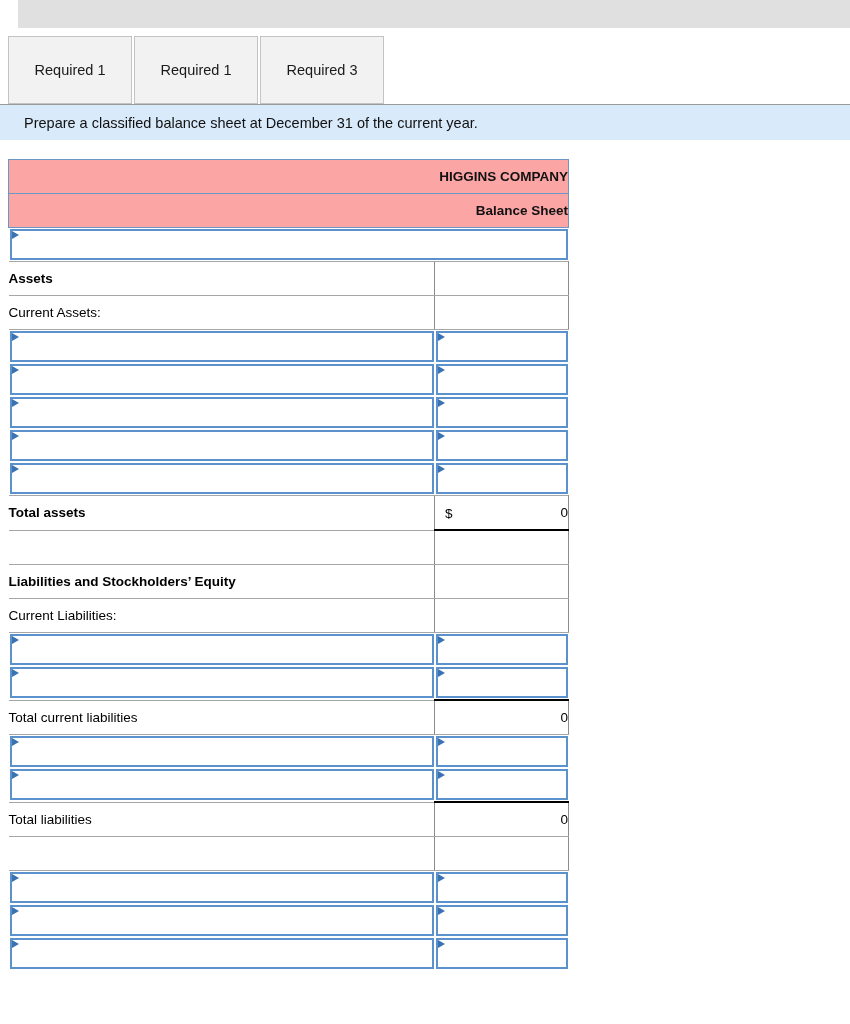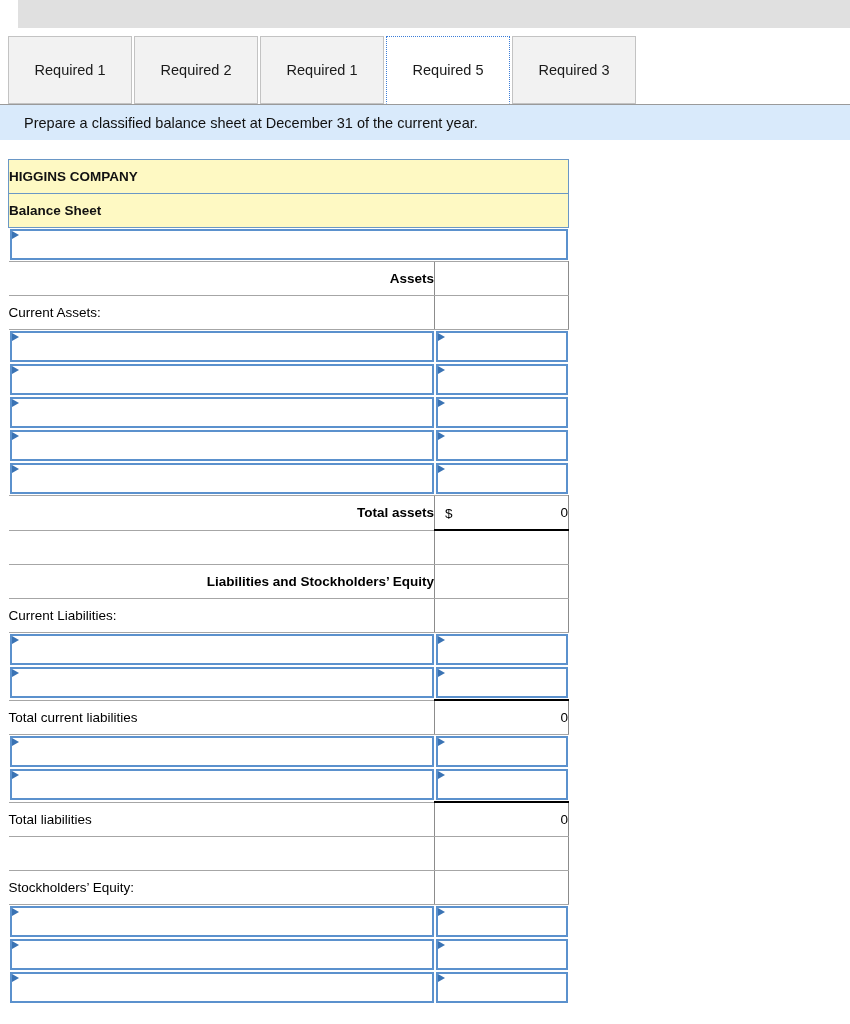--- a/index.html
+++ b/index.html
@@ -105,22 +105,22 @@
     padding: 0;
     height: 33px;
     vertical-align: middle;
     font-size: 13.5px;
   }
   .col-label { width: 426px; }
   .col-value { width: 134px; }
 
   
   .band {
-    background: #fef9c3;
-    text-align: left;
+    background: #fca5a5;
+    text-align: right;
     font-weight: bold;
     font-size: 13.5px;
     height: 25px;
     border: 1px solid #6a97c6;
     color: #111111;
     margin-top: 24px;
   }
 
   
   .lbl {
@@ -131,21 +131,21 @@
   }
   .val {
     border-top: 1px solid #a6a6a6;
     border-bottom: 1px solid #a6a6a6;
     border-left: 1px solid #8c8c8c;
     border-right: 1px solid #8c8c8c;
     text-align: right;
     padding-right: 8px;
     position: relative;
   }
-  .bold { font-weight: bold; text-align: right; }
+  .bold { font-weight: bold; }
 
   
   .val .cur {
     position: absolute;
     left: 10px;
     top: 50%;
     transform: translateY(-50%);
     font-weight: normal;
   }
   .val .amt {
@@ -194,23 +194,21 @@
 </head>
 <body>
 
 <div class="top-bar">
   <div class="top-bar-ghost">· · · · · ·</div>
 </div>
 
 <div class="tabstrip">
   <div class="tabs">
     <div class="tab">Required 1</div>
-    <div class="tab">Required 2</div>
     <div class="tab">Required 1</div>
-    <div class="tab active">Required 5</div>
     <div class="tab">Required 3</div>
   </div>
 </div>
 
 <div class="instruction">
   <span>Prepare a classified balance sheet at December 31 of the current year.</span>
 </div>
 
 <table class="sheet">
   <colgroup>
@@ -389,24 +387,20 @@
     <tr>
       <td class="lbl">Total liabilities</td>
       <td class="val rule-top">0</td>
     </tr>
 
     <tr class="spacer">
       <td class="lbl"></td>
       <td class="val"></td>
     </tr>
 
-    <tr>
-      <td class="lbl">Stockholders’ Equity:</td>
-      <td class="val"></td>
-    </tr>
 
     <tr>
       <td class="in-cell">
         <div class="in-wrap">
             <div class="in-box"></div>
           </div>
       </td>
       <td class="in-cell">
         <div class="in-wrap">
             <div class="in-box"></div>

